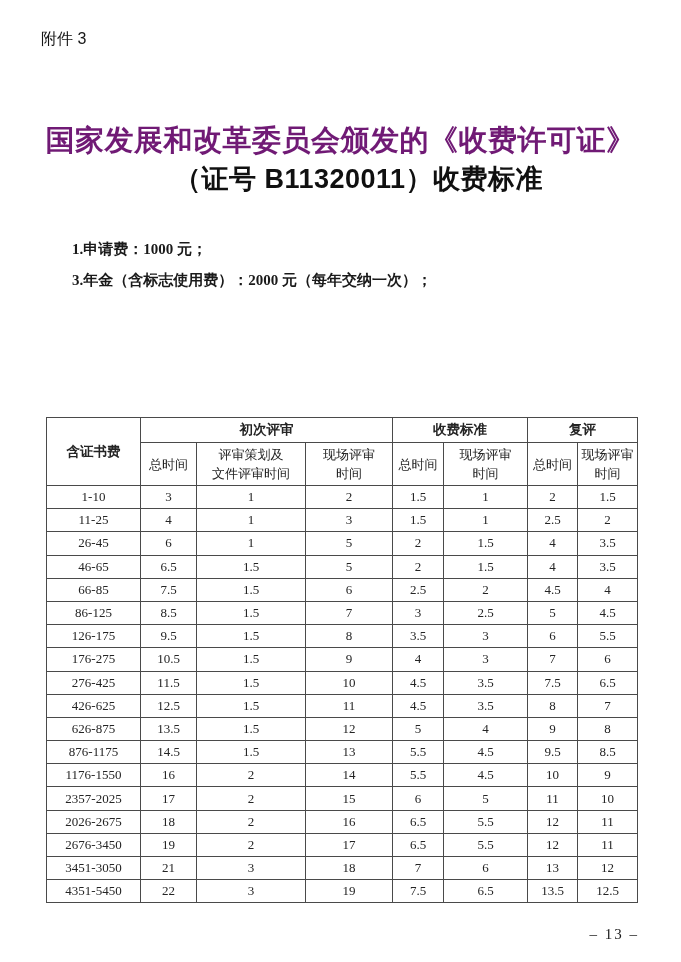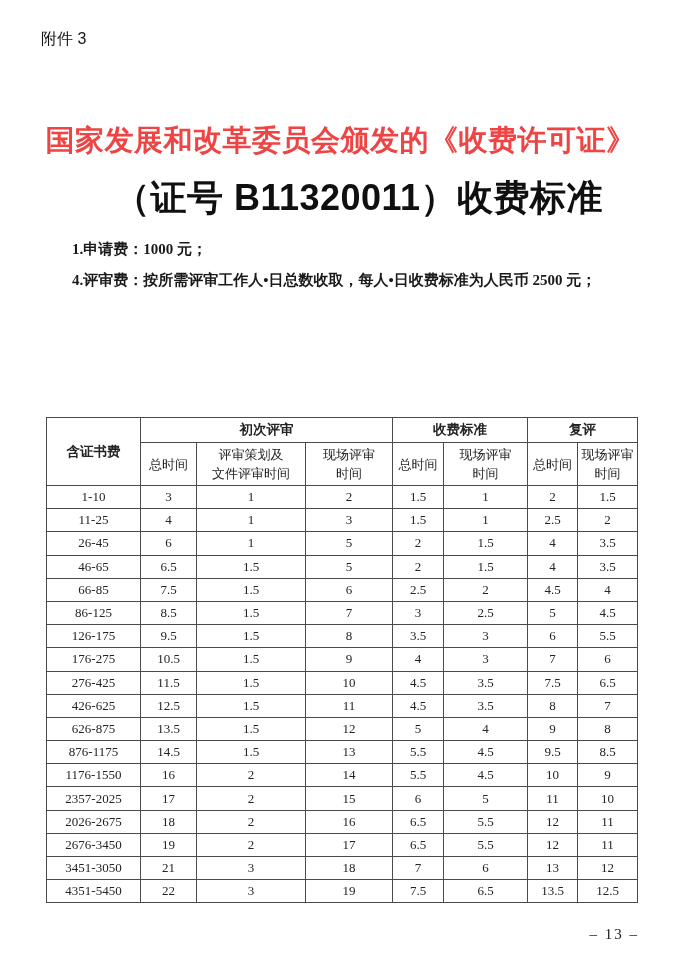--- a/index.html
+++ b/index.html
@@ -29,27 +29,26 @@
     top: 121px;
     left: 0;
     right: 0;
     text-align: center;
   }
   .title-line1 {
     font-size: 29px;
     font-weight: bold;
     font-family: "Liberation Serif", serif;
     letter-spacing: 0.5px;
-    color: #ef4444;
+    color: #701a75;
     white-space: nowrap;
   }
   .title-line2 {
-    margin-top: 13px;
     padding-left: 36px; 
-    font-size: 36px;
+    font-size: 27px;
     font-weight: bold;
     font-family: "Liberation Sans", sans-serif;
     letter-spacing: 0.5px;
     color: #101010;
     white-space: nowrap;
   }
   .fee-list {
     position: absolute;
     left: 72px;
     top: 234px;
@@ -107,21 +106,21 @@
 
   <div class="attachment-label">附件 3</div>
 
   <div class="title-block">
     <div class="title-line1">国家发展和改革委员会颁发的《收费许可证》</div>
     <div class="title-line2">（证号 B11320011）收费标准</div>
   </div>
 
   <div class="fee-list">
       <div class="fee-item">1.申请费：1000 元；</div>
-      <div class="fee-item">4.评审费：按所需评审工作人•日总数收取，每人•日收费标准为人民币 2500 元；</div>
+      <div class="fee-item">3.年金（含标志使用费）：2000 元（每年交纳一次）；</div>
     </div>
 
   <table class="days-table">
     <colgroup>
         <col style="width: 94px;">
         <col style="width: 56px;">
         <col style="width: 109px;">
         <col style="width: 87px;">
         <col style="width: 51px;">
         <col style="width: 84px;">

